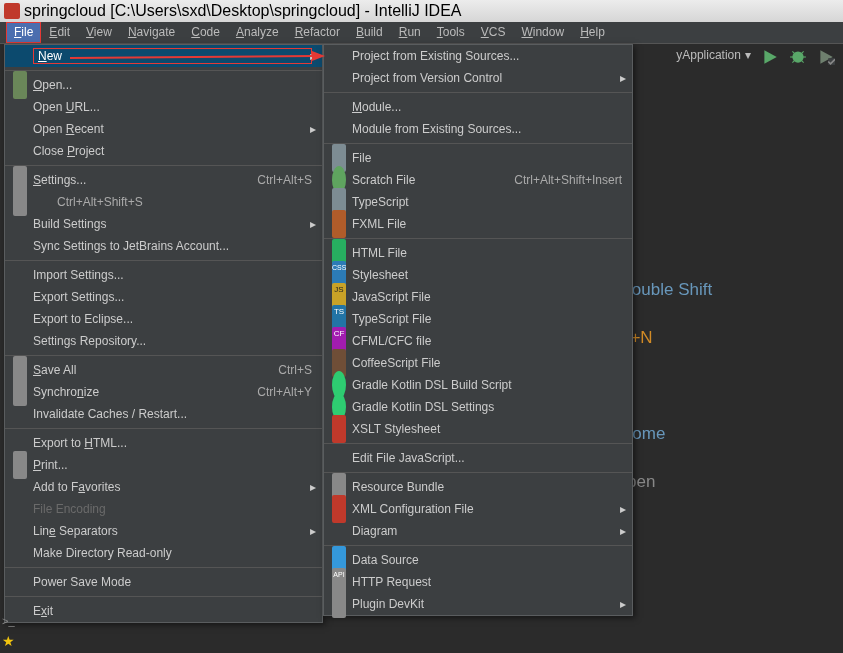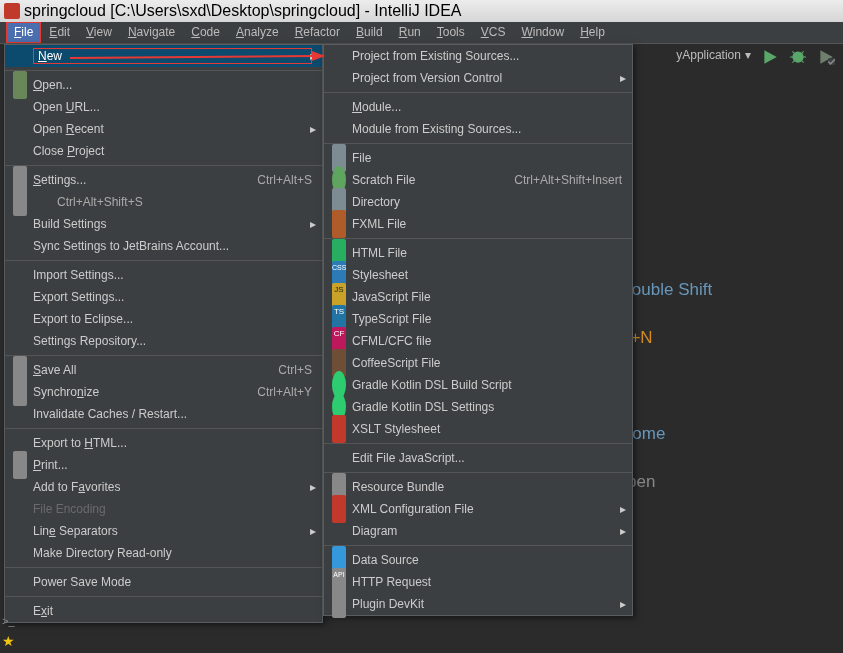--- a/index.html
+++ b/index.html
@@ -42,21 +42,21 @@
   .mi-sync { background:#888; }
   .mi-print { background:#888; }
   .mi-file { background:#7d8c93; }
   .mi-sr { background:#5fa45f; border-radius:50%; }
   .mi-dir { background:#7d8c93; }
   .mi-fxml { background:#b05c2a; }
   .mi-html { background:#27ae60; }
   .mi-css { background:#2c7bb6; font-size:7px;color:#fff;text-align:center;line-height:14px; }
   .mi-js { background:#c9a227; font-size:8px;color:#222;text-align:center;line-height:14px; }
   .mi-ts { background:#2274a5; font-size:8px;color:#fff;text-align:center;line-height:14px; }
-  .mi-cf { background:#be185d; font-size:8px;color:#fff;text-align:center;line-height:14px; }
+  .mi-cf { background:#a21caf; font-size:8px;color:#fff;text-align:center;line-height:14px; }
   .mi-coffee { background:#6f4e37; }
   .mi-gradle { background:#2ecc71; border-radius:50%; }
   .mi-xslt { background:#c0392b; }
   .mi-rb { background:#888; }
   .mi-xml { background:#c0392b; }
   .mi-ds { background:#3498db; }
   .mi-api { background:#888; font-size:7px;color:#fff;text-align:center;line-height:14px; }
   .mi-plugin { background:#888; }
   .mi-star { color:#f1c40f; font-size:14px; }
   .mi-cmd { color:#888; font-size:11px; }
@@ -278,21 +278,21 @@
       <span class="icon-slot">
         <span class="mini-icon mi-sr"></span>
       </span>
       <span class="label">Scratch File</span>
       <span class="shortcut">Ctrl+Alt+Shift+Insert</span>
     </div>
     <div class="dropdown-item">
       <span class="icon-slot">
         <span class="mini-icon mi-dir"></span>
       </span>
-      <span class="label">Directory</span>
+      <span class="label">TypeScript</span>
     </div>
     <div class="dropdown-item">
       <span class="icon-slot">
         <span class="mini-icon mi-fxml"></span>
       </span>
       <span class="label">FXML File</span>
     </div>
     <div class="dropdown-sep"></div>
     <div class="dropdown-item">
       <span class="icon-slot">

